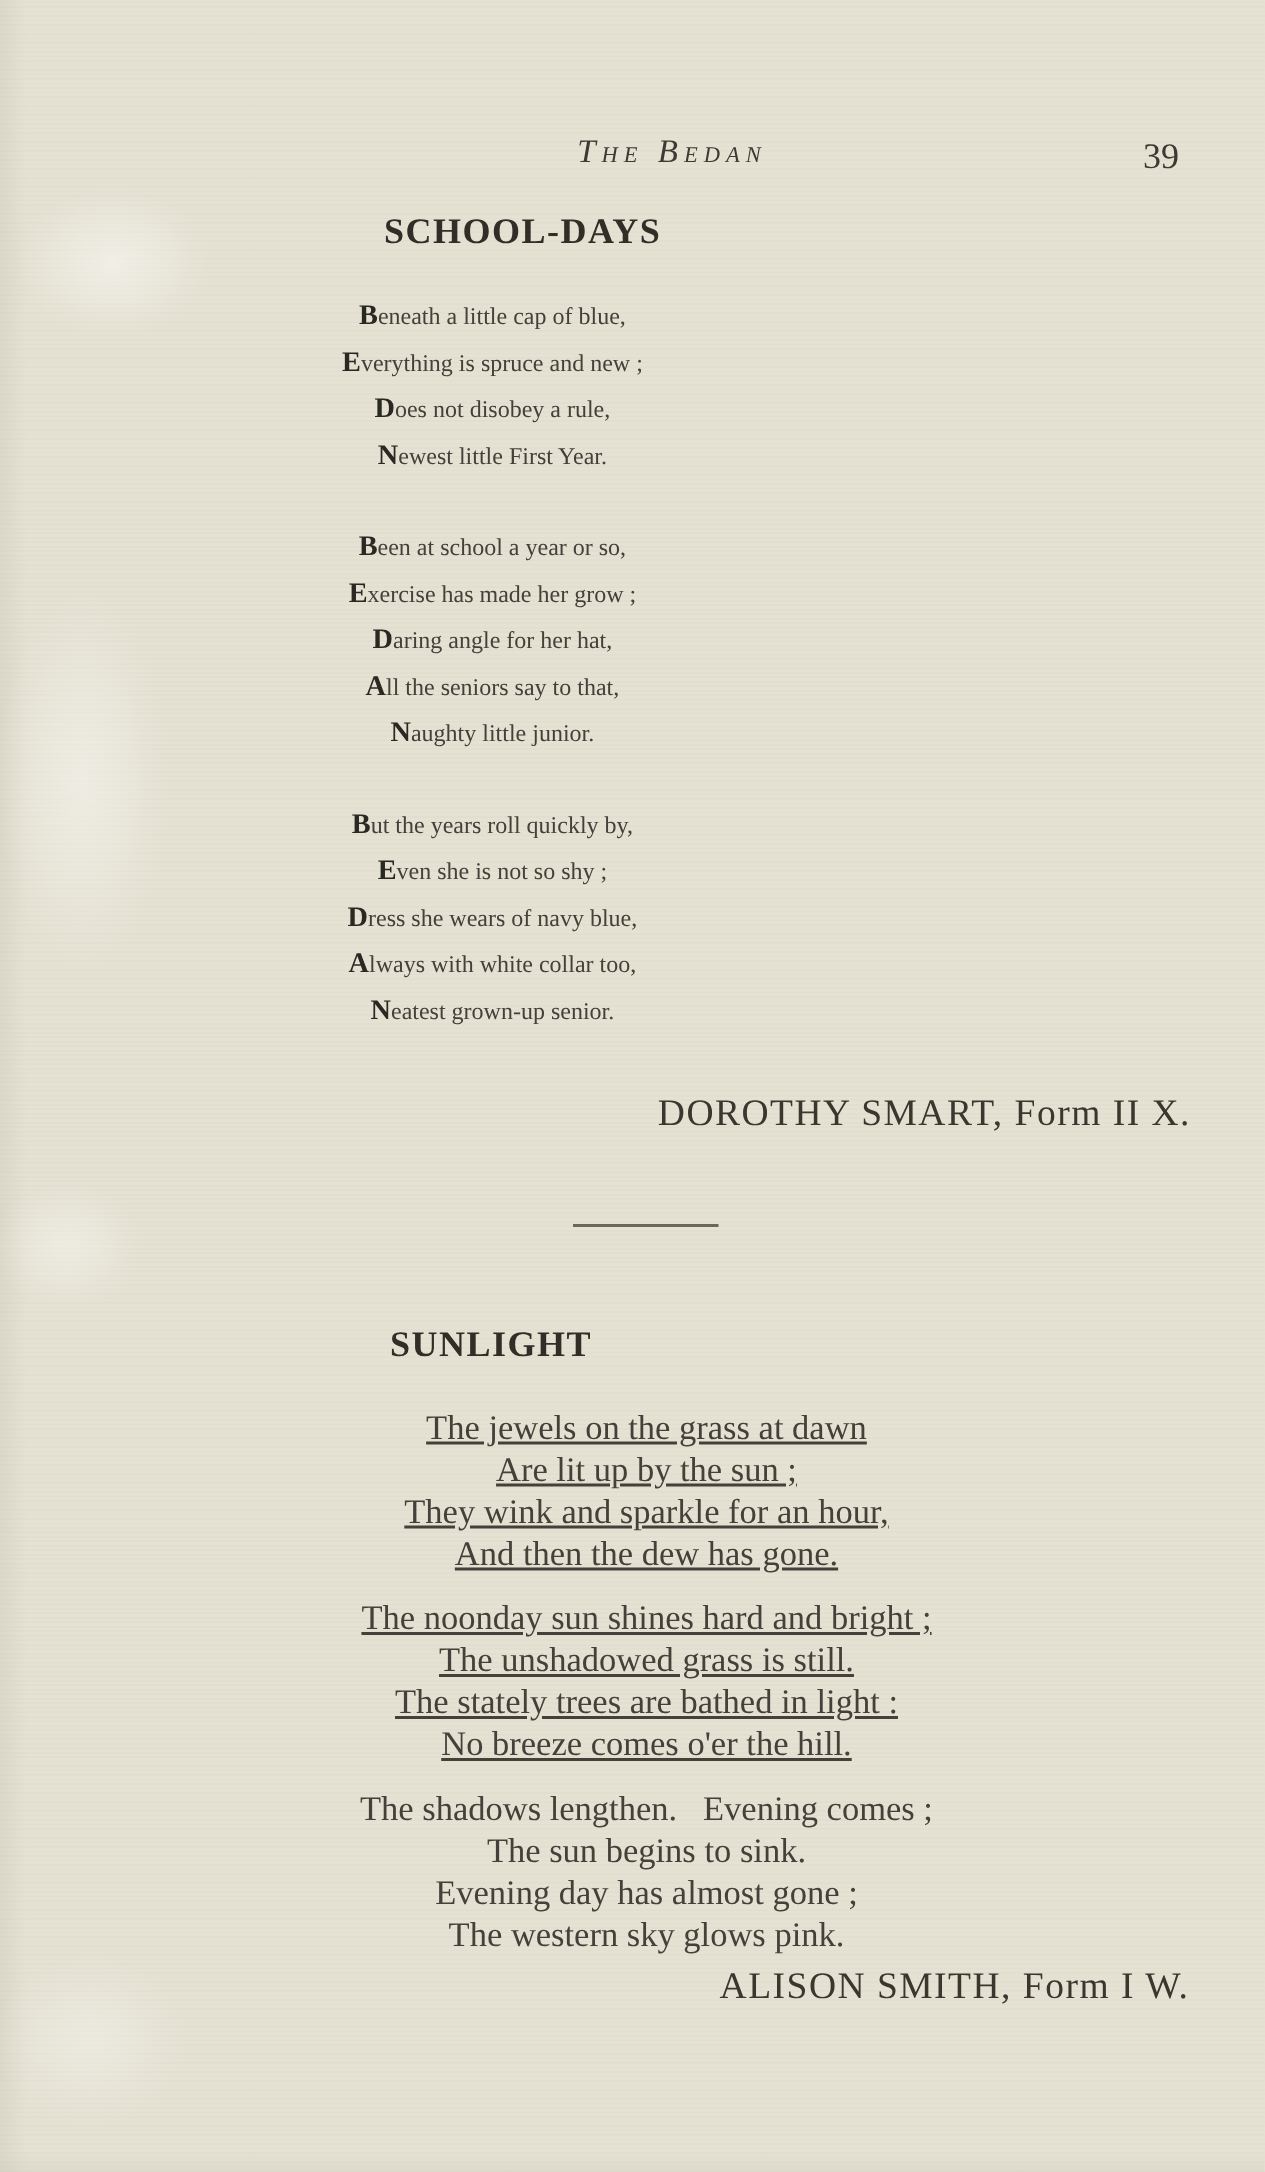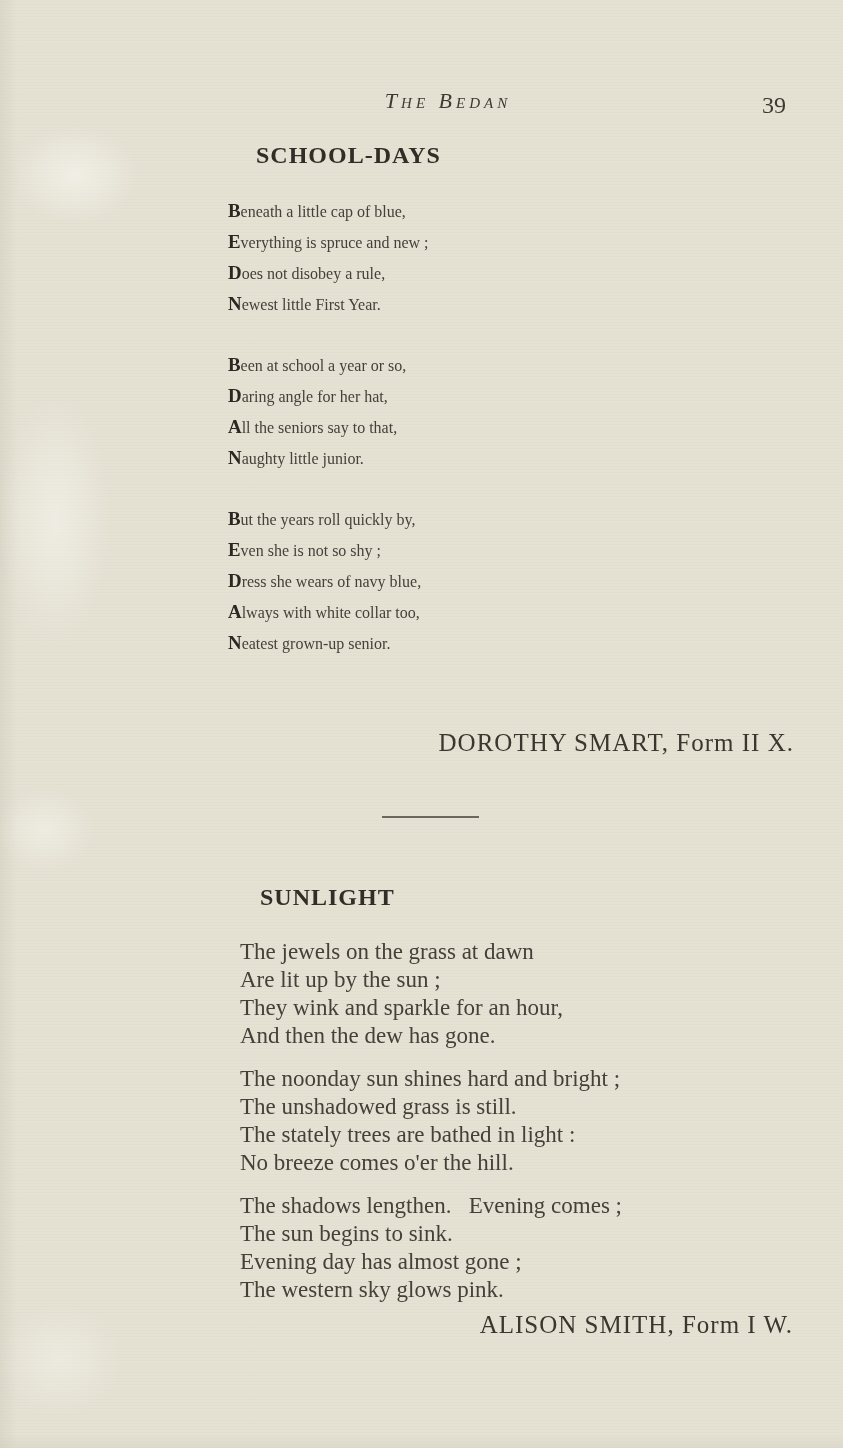--- a/index.html
+++ b/index.html
@@ -13,21 +13,21 @@
     background-image:
       radial-gradient(ellipse 90px 70px at 75px 175px,  rgba(243,241,233,0.85), rgba(243,241,233,0) 70%),
       radial-gradient(ellipse 80px 180px at 55px 520px, rgba(242,240,232,0.75), rgba(242,240,232,0) 70%),
       radial-gradient(ellipse 70px 60px at 45px 830px,  rgba(242,240,232,0.7),  rgba(242,240,232,0) 70%),
       radial-gradient(ellipse 90px 80px at 60px 1360px, rgba(241,239,231,0.6),  rgba(241,239,231,0) 70%),
       linear-gradient(90deg, rgba(200,196,180,0.35) 0, rgba(200,196,180,0) 18px),
       linear-gradient(0deg,  rgba(205,201,185,0.3) 0,  rgba(205,201,185,0) 14px),
       repeating-linear-gradient(0deg, rgba(125,120,100,0.03) 0 1px, rgba(0,0,0,0) 1px 3px);
     color: #44413a;
   }
-  .abs { position: absolute; }
+  .abs { position: absolute; text-align: center; }
   .page-header-title {
     top: 88px; left: 228px; width: 440px;
     text-align: center;
     font-variant: small-caps;
     letter-spacing: 4px;
     font-size: 22px;
     color: #3d3a33;
     font-style: italic;
   }
   .page-number {
@@ -40,21 +40,21 @@
     font-weight: bold;
     font-size: 24px;
     letter-spacing: 1px;
     color: #312e27;
   }
   .title-1 { top: 142px; left: 256px; width: 340px; }
   .title-2 { top: 884px; left: 260px; width: 340px; }
   .poem-body-1 { top: 196px; left: 228px; font-size: 16px; line-height: 30px; }
   .poem-body-2 { top: 938px; left: 240px; font-size: 23px; line-height: 28px; }
   .stanza-1 { margin-bottom: 30px; }
-  .stanza-2 { margin-bottom: 15px; }
+  .stanza-2 { margin-bottom: 15px; text-decoration: underline; }
   .line { white-space: pre; }
   .ini {
     font-weight: bold;
     font-size: 1.18em;
     color: #2a2822;
   }
   .attribution {
     text-align: right;
     font-size: 25px;
     letter-spacing: 1px;
@@ -77,20 +77,21 @@
 
 <div class="abs poem-body-1">
   <div class="stanza-1">
     <div class="line"><span class="ini">B</span><span>eneath a little cap of blue,</span></div>
     <div class="line"><span class="ini">E</span><span>verything is spruce and new ;</span></div>
     <div class="line"><span class="ini">D</span><span>oes not disobey a rule,</span></div>
     <div class="line"><span class="ini">N</span><span>ewest little First Year.</span></div>
   </div>
   <div class="stanza-1">
     <div class="line"><span class="ini">B</span><span>een at school a year or so,</span></div>
+    <div class="line"><span class="ini">E</span><span>xercise has made her grow ;</span></div>
     <div class="line"><span class="ini">D</span><span>aring angle for her hat,</span></div>
     <div class="line"><span class="ini">A</span><span>ll the seniors say to that,</span></div>
     <div class="line"><span class="ini">N</span><span>aughty little junior.</span></div>
   </div>
   <div>
     <div class="line"><span class="ini">B</span><span>ut the years roll quickly by,</span></div>
     <div class="line"><span class="ini">E</span><span>ven she is not so shy ;</span></div>
     <div class="line"><span class="ini">D</span><span>ress she wears of navy blue,</span></div>
     <div class="line"><span class="ini">A</span><span>lways with white collar too,</span></div>
     <div class="line"><span class="ini">N</span><span>eatest grown-up senior.</span></div>

